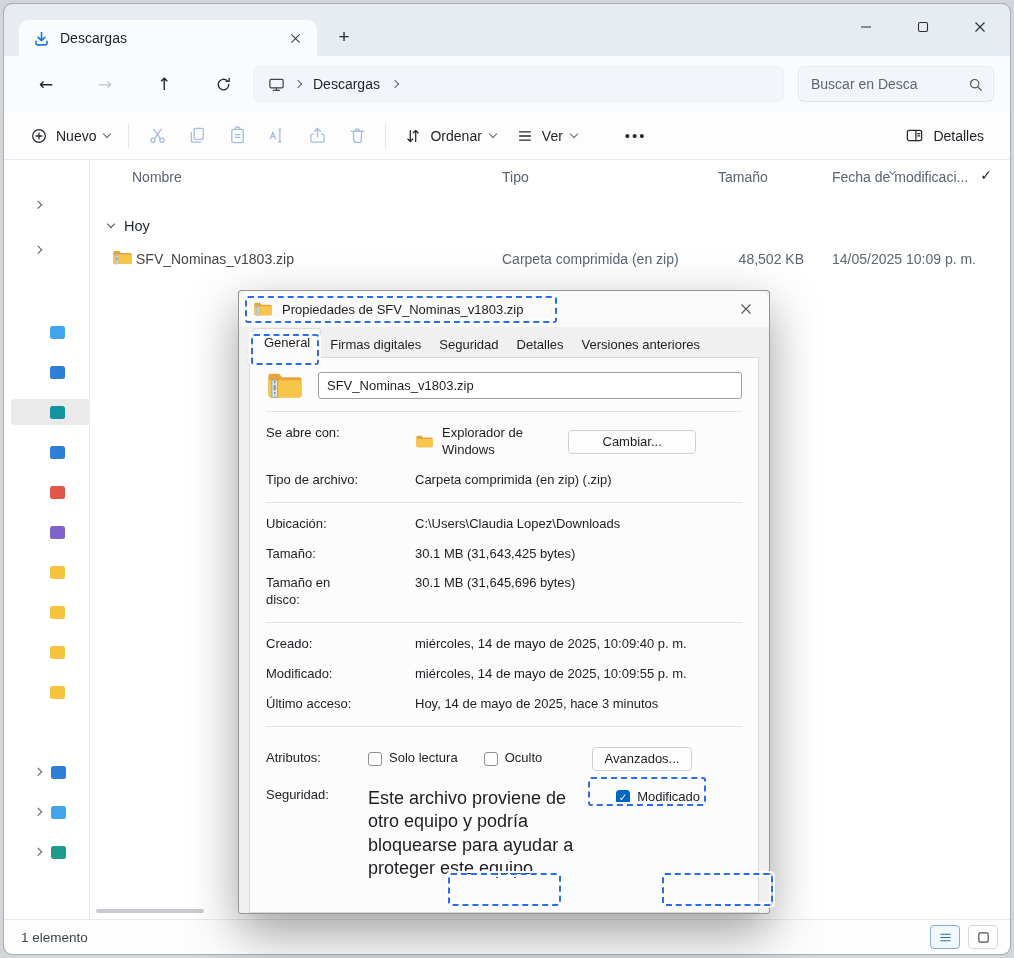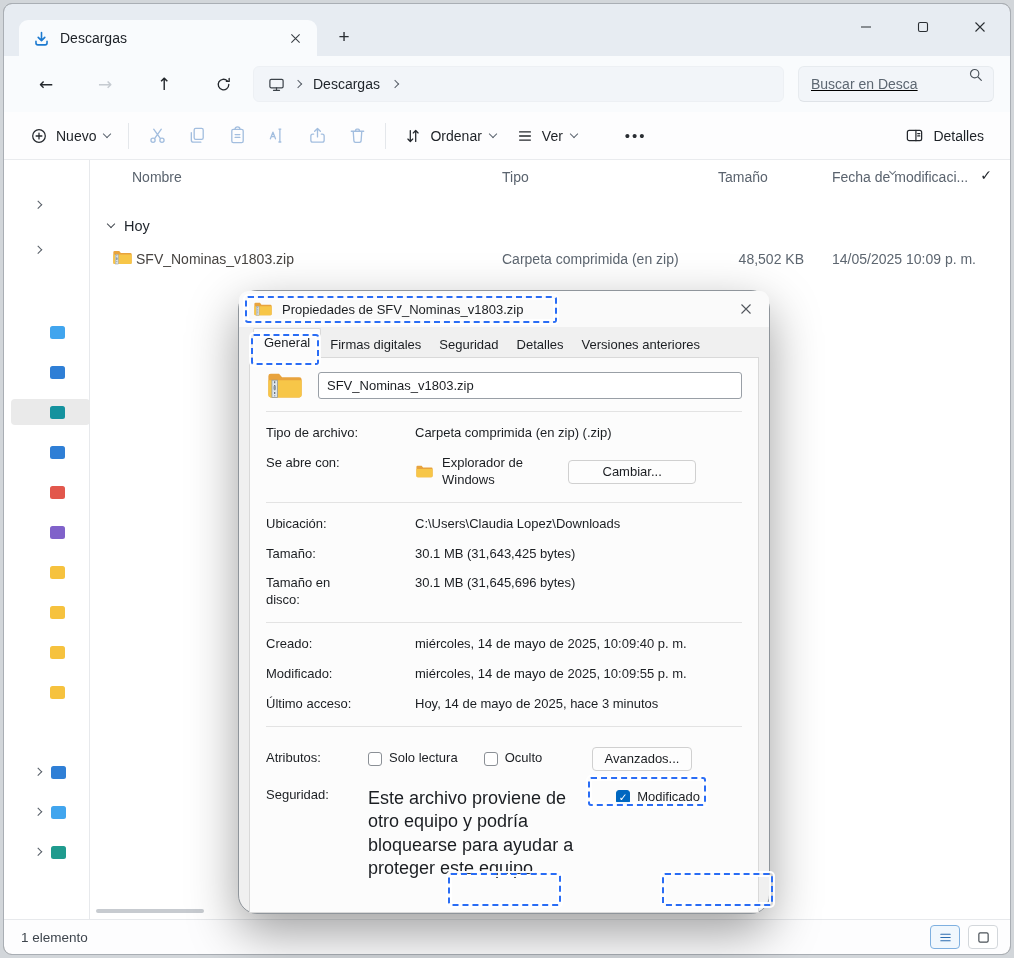--- a/index.html
+++ b/index.html
@@ -18,21 +18,21 @@
   .win-controls { position:absolute; top:0; right:2px; height:46px; display:flex; }
   .win-btn { width:57px; height:46px; display:flex; align-items:center; justify-content:center; color:#2a2e33; }
 
   
   .addressbar { height:56px; background:#f9fbfd; display:flex; align-items:center; padding:0 16px 0 24px; flex:0 0 auto; }
   .nav-btn { width:36px; height:36px; margin-right:23px; display:flex; align-items:center; justify-content:center; font-size:17px; color:#24282d; border-radius:5px; }
   .nav-btn.disabled { color:#c6cbd1; }
   .nav-btn.refresh { margin-right:12px; }
   .breadcrumb { flex:1; height:36px; background:#f2f5f9; border:1px solid #edf0f4; border-radius:6px; display:flex; align-items:center; gap:10px; padding:0 14px; margin-right:14px; color:#24282d; }
   .crumb-label { font-size:14px; color:#1f242a; padding:0 2px; }
-  .searchbox { width:196px; height:36px; background:#f2f5f9; border:1px solid #e7ebef; border-bottom-color:#dfe3e8; border-radius:6px; display:flex; padding:0 10px 0 12px;text-decoration:underline; }
+  .searchbox { width:196px; height:36px; background:#f2f5f9; border:1px solid #e7ebef; border-bottom-color:#dfe3e8; border-radius:6px; display:flex; align-items:center; padding:0 10px 0 12px; }
   .searchbox input { flex:1; border:none; outline:none; background:transparent; font:14px "Liberation Sans",sans-serif; color:#333; min-width:0; }
   .searchbox input::placeholder { color:#5d6772; }
 
   
   .commandbar { height:48px; background:#fdfdfe; border-bottom:1px solid #e9ebee; display:flex; align-items:center; padding:0 16px; flex:0 0 auto; }
   .cmd-btn { display:flex; align-items:center; gap:8px; padding:7px 10px; border-radius:5px; font-size:14px; color:#1d2126; }
   .cmd-ico-btn { width:40px; height:36px; display:flex; align-items:center; justify-content:center; color:#a3bedf; border-radius:5px; }
   .cmd-divider { width:1px; height:26px; background:#e4e7eb; margin:0 8px; }
   .cv { display:inline-block; border-right:1.6px solid currentColor; border-bottom:1.6px solid currentColor; }
   .cv-sm { width:6px; height:6px; transform:rotate(45deg); margin-top:-3px; color:#5c6570; }
@@ -67,21 +67,21 @@
   .cell-size { position:absolute; left:614px; top:9px; width:100px; text-align:right; }
   .cell-date { position:absolute; left:742px; top:9px; }
 
   
   .statusbar { height:35px; background:#fdfdfe; border-top:1px solid #e7e9ec; display:flex; align-items:center; padding:0 12px 0 17px; font-size:13.5px; color:#3e454d; flex:0 0 auto; }
   .view-btns { margin-left:auto; display:flex; gap:8px; }
   .view-btn { width:30px; height:24px; border:1px solid #d3d7db; border-radius:4px; background:#fff; display:flex; align-items:center; justify-content:center; color:#4b5258; }
   .view-btn.active { border-color:#7fb0e0; background:#f0f7fd; color:#2b6cb0; }
 
   
-  .dialog { position:absolute; left:238px; top:290px; width:532px; height:624px; background:#f0f0f0; border:1px solid #8f959b; border-radius:19px; box-shadow:0 18px 50px rgba(0,0,0,.38); display:flex; flex-direction:column; z-index:20; }
+  .dialog { position:absolute; left:238px; top:290px; width:532px; height:624px; background:#f0f0f0; border:1px solid #8f959b; border-radius:3px; box-shadow:0 18px 50px rgba(0,0,0,.38); display:flex; flex-direction:column; z-index:20; }
   .dlg-titlebar { height:36px; background:#fafafa; border-radius:9px 9px 0 0; display:flex; align-items:center; padding:0 0 0 14px; gap:9px; flex:0 0 auto; }
   .dlg-title { flex:1; font-size:13px; color:#1b1e22; }
   .dlg-close { width:46px; height:34px; display:flex; align-items:center; justify-content:center; color:#51565c; border-radius:0 9px 0 0; }
   .dlg-tabs { height:30px; display:flex; align-items:flex-end; padding-left:14px; flex:0 0 auto; position:relative; z-index:2; }
   .dlg-tab { font-size:13px; color:#1b1e22; padding:5px 9px 6px; margin-bottom:-1px; }
   .dlg-tab.selected { background:#fcfcfc; border:1px solid #d9d9d9; border-bottom:1px solid #fcfcfc; border-radius:2px 2px 0 0; padding:6px 10px 7px; }
   .dlg-page { margin:0 10px; background:#fcfcfc; border:1px solid #d9d9d9; flex:1; padding:12px 16px 10px; font-size:13px; color:#1b1e22; overflow:hidden; position:relative; z-index:1; }
   .file-head { display:flex; align-items:center; gap:14px; margin-bottom:10px; }
   .fname-input { flex:1; height:27px; border:1px solid #999fa6; border-radius:3px; background:#fff; padding:0 8px; font:13px "Liberation Sans",sans-serif; color:#1b1e22; outline:none; }
   .sep { border:none; border-top:1px solid #e3e3e3; margin:6px 0; }
@@ -411,36 +411,36 @@
             <rect x="5" y="8.5" width="4.6" height="14.5" fill="#dfe6ec" stroke="#8a949e" stroke-width="0.6"></rect>
             <path d="M7.3 9.5 v12.5" stroke="#5f6a74" stroke-width="1" stroke-dasharray="1.6 1.4"></path>
             <rect x="6.3" y="13.5" width="2" height="3" rx="0.5" fill="#8a949e"></rect>
           </svg>
       </span>
       <input class="fname-input" value="SFV_Nominas_v1803.zip" style="">
     </div>
     <hr class="sep">
 
     <div class="prow">
-      <span class="plabel">Tipo de archivo:</span>
-      <span class="pvalue">Carpeta comprimida (en zip) (.zip)</span>
-    </div>
-    <div class="prow">
       <span class="plabel">Se abre con:</span>
       <span class="opens-value">
         <span style="display:flex">
           <svg width="19" height="15" viewBox="0 0 32 26">
               <path d="M2 5 a2 2 0 0 1 2 -2 h7 l2.5 3 H28 a2 2 0 0 1 2 2 v13 a2 2 0 0 1 -2 2 H4 a2 2 0 0 1 -2 -2 z" fill="#e8a33d"></path>
               <path d="M2 8.5 h28 V21 a2 2 0 0 1 -2 2 H4 a2 2 0 0 1 -2 -2 z" fill="#f7c648"></path>
             </svg>
         </span>
         <span>Explorador de Windows</span>
         <button class="btn btn-cambiar">Cambiar...</button>
       </span>
     </div>
+    <div class="prow">
+      <span class="plabel">Tipo de archivo:</span>
+      <span class="pvalue">Carpeta comprimida (en zip) (.zip)</span>
+    </div>
     <hr class="sep">
 
     <div class="prow">
       <span class="plabel">Ubicación:</span>
       <span class="pvalue">C:\Users\Claudia Lopez\Downloads</span>
     </div>
     <div class="prow">
       <span class="plabel">Tamaño:</span>
       <span class="pvalue">30.1 MB (31,643,425 bytes)</span>
     </div>

